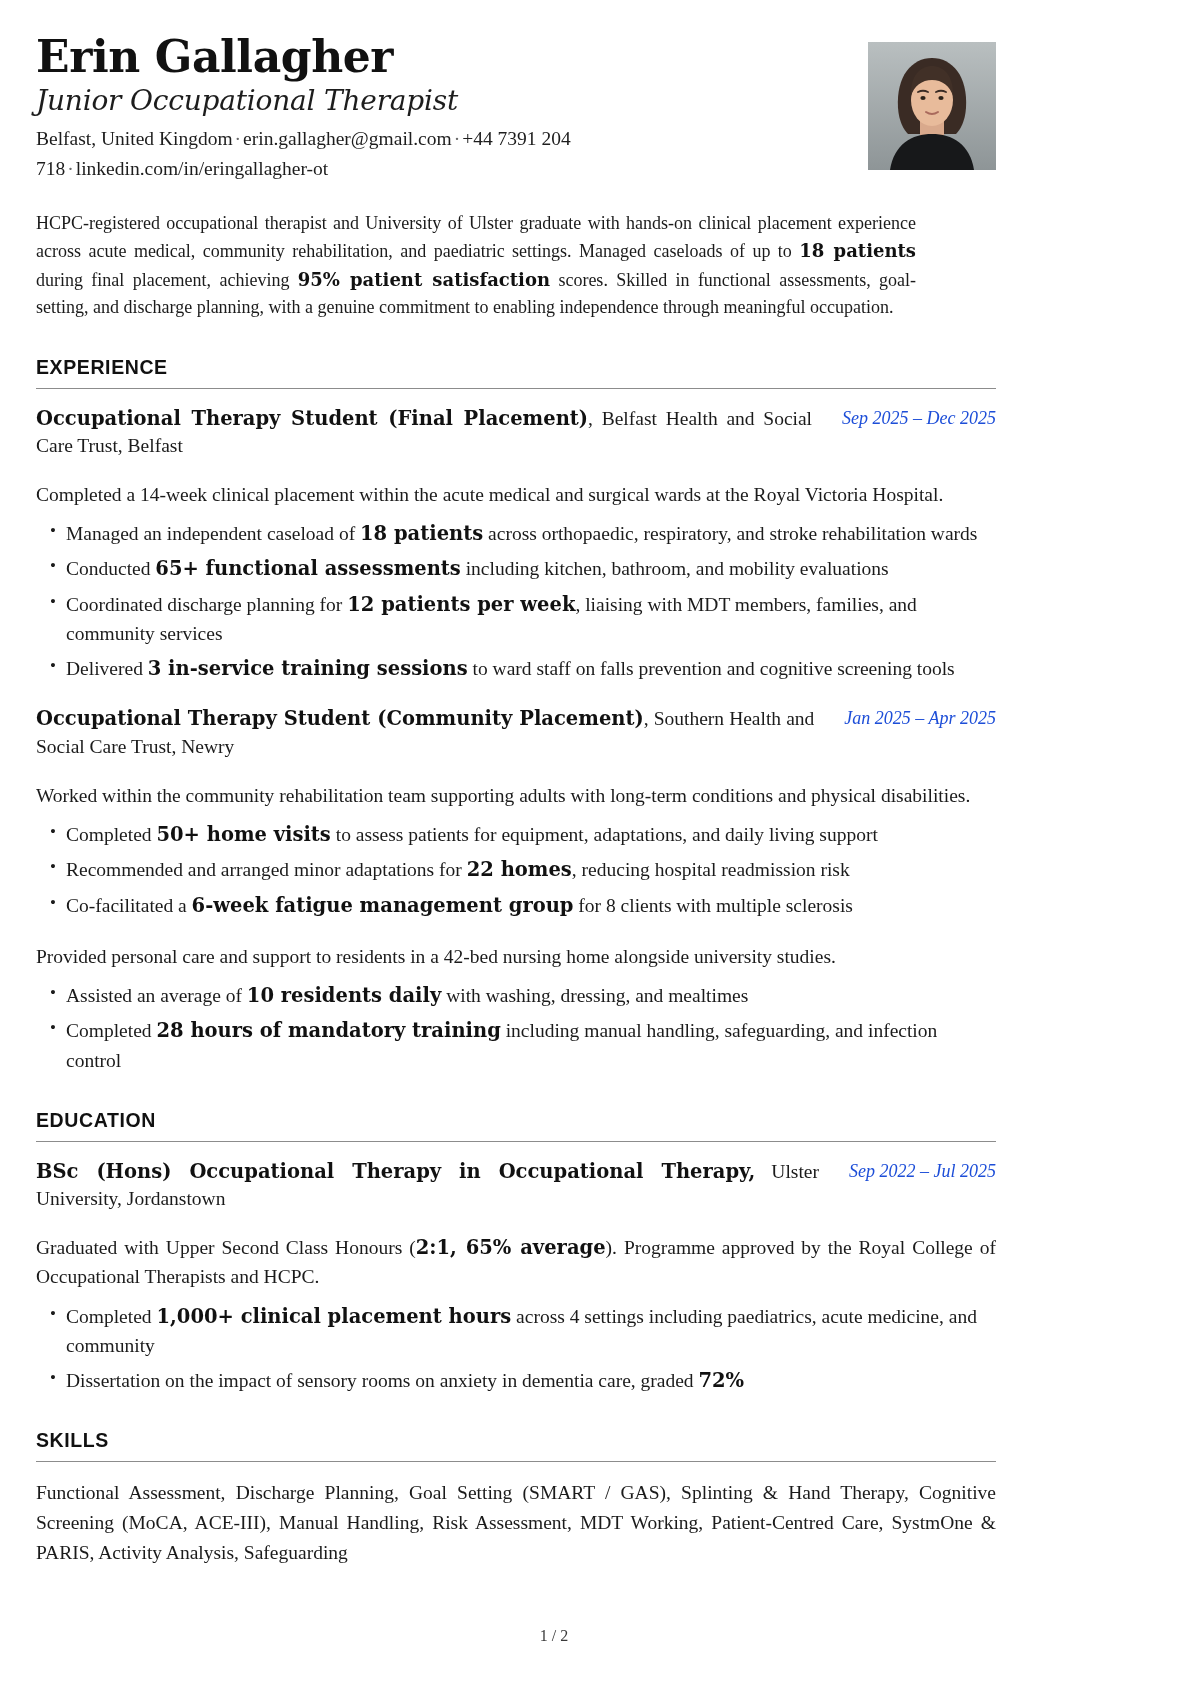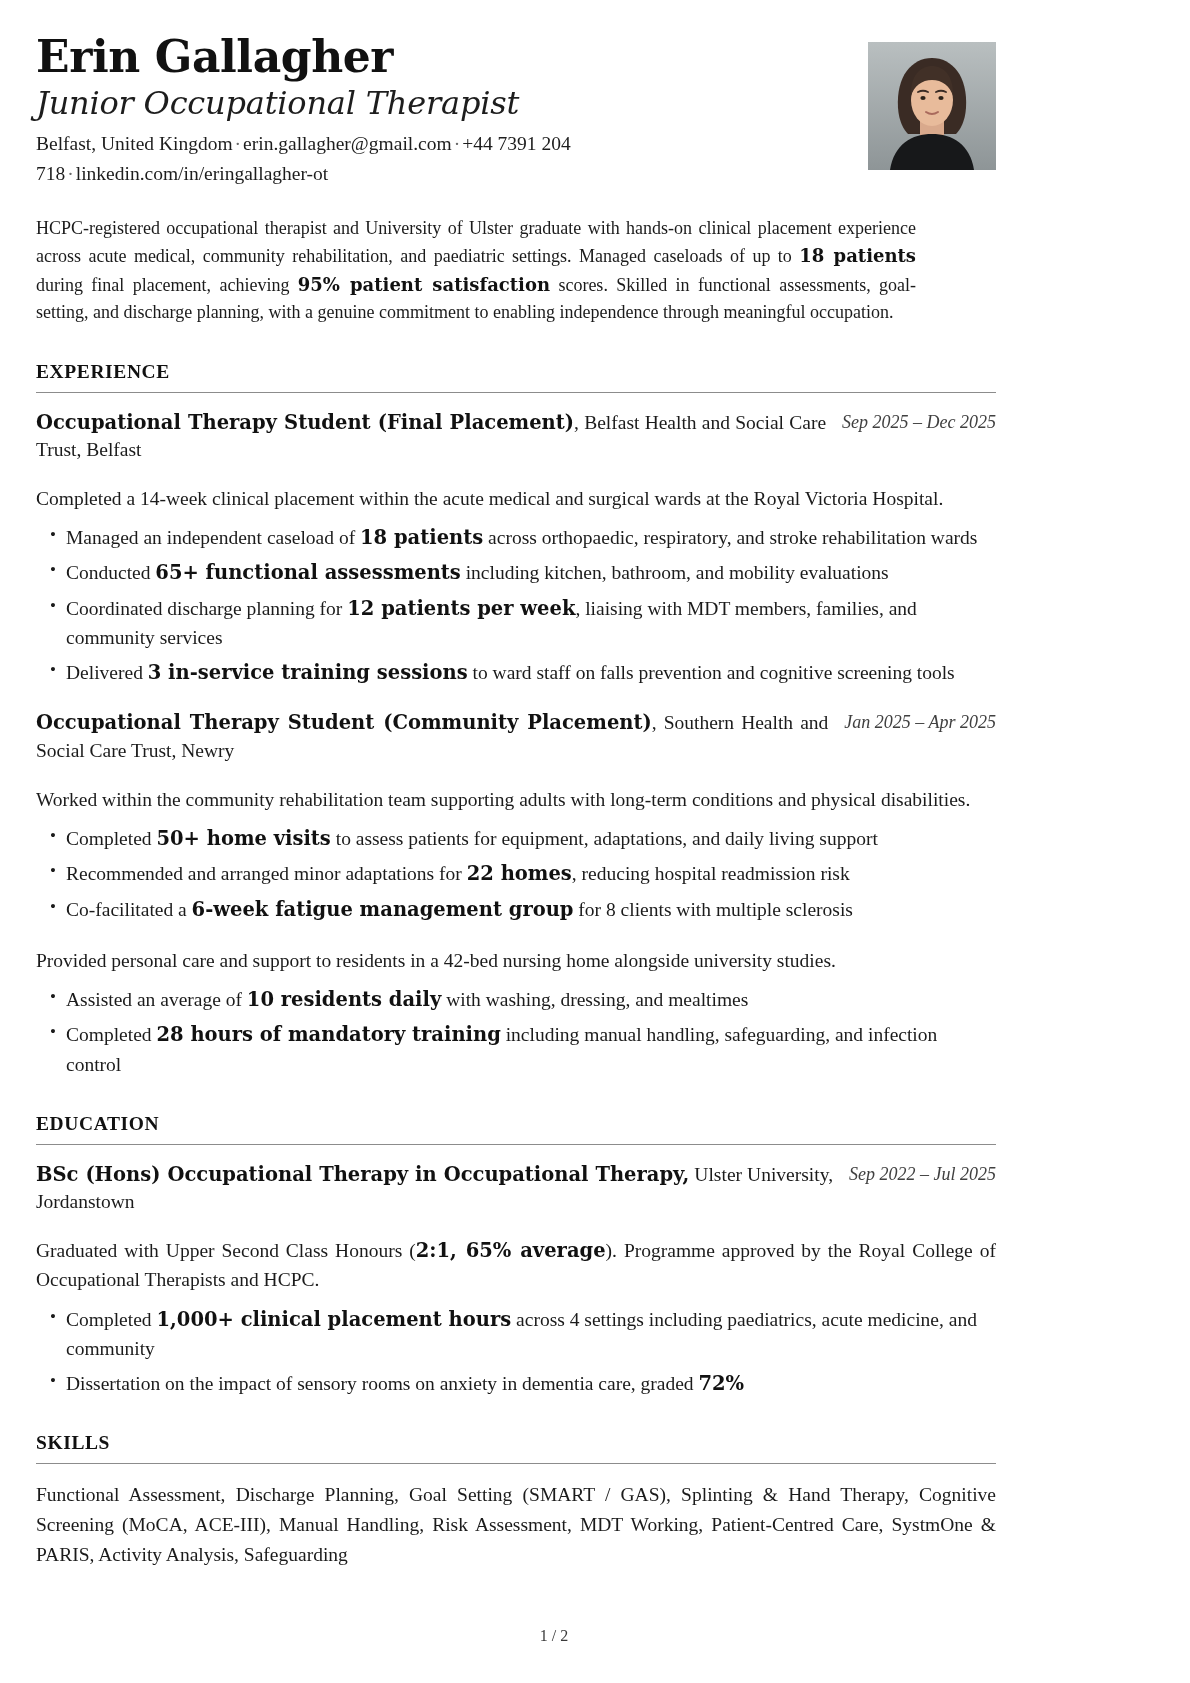--- a/index.html
+++ b/index.html
@@ -33,21 +33,21 @@
     font-weight: 700;
     font-size: 44px;
     line-height: 1.06;
     letter-spacing: -0.4px;
     margin: 0 0 2px 0;
     color: #111111;
   }
   .role {
     font-family: "DejaVu Serif", "Liberation Serif", serif;
     font-style: italic;
-    font-size: 32px;
+    font-size: 28px;
     line-height: 1.25;
     margin: 0 8px 6px 0;
     color: #1d1d1d;
     letter-spacing: -0.2px;
   }
   .contact {
     font-size: 19.5px;
     line-height: 1.55;
     color: #1d1d1d;
     max-width: 700px;
@@ -74,21 +74,21 @@
     line-height: 1.52;
     text-align: justify;
     hyphens: auto;
     color: #1b1b1b;
     max-width: 880px;
   }
 
   
   .section { margin-top: 34px; }
   .section-title {
-    font-family: Liberation Serif, serif;
+    font-family: Liberation Sans, sans-serif;
     font-weight: 700;
     font-size: 19.5px;
     letter-spacing: 0.6px;
     text-transform: uppercase;
     color: #111111;
     margin: 0 0 9px 0;
   }
   .rule {
     height: 1px;
     background: #8c8c8c;
@@ -114,23 +114,24 @@
   .entry-heading .job-title {
     font-family: "DejaVu Serif", "Liberation Serif", serif;
     font-weight: 700;
     color: #111111;
   }
   .entry-date {
     flex: 0 0 auto;
     font-style: italic;
     font-size: 18px;
     line-height: 1.42;
-    color: #404040;
+    color: #1d4ed8;
     white-space: nowrap;
     padding-top: 1px;
+    margin-left: 14px;
   }
   .entry-desc {
     margin-top: 20px;
     font-size: 19.5px;
     line-height: 1.5;
     text-align: justify;
     hyphens: auto;
     color: #1b1b1b;
   }
   ul.bullets {

